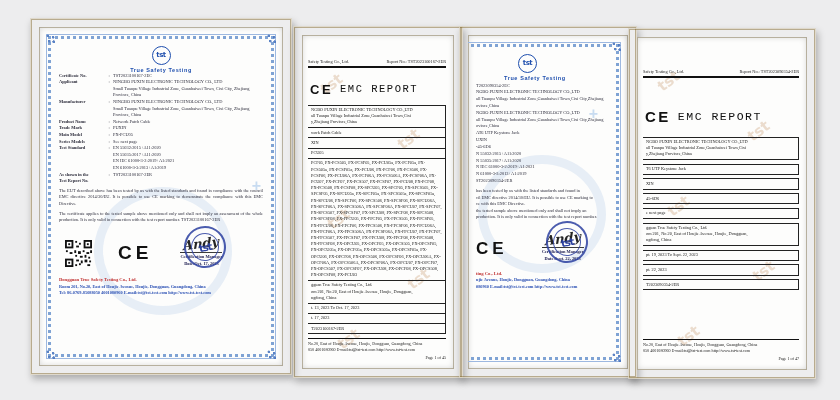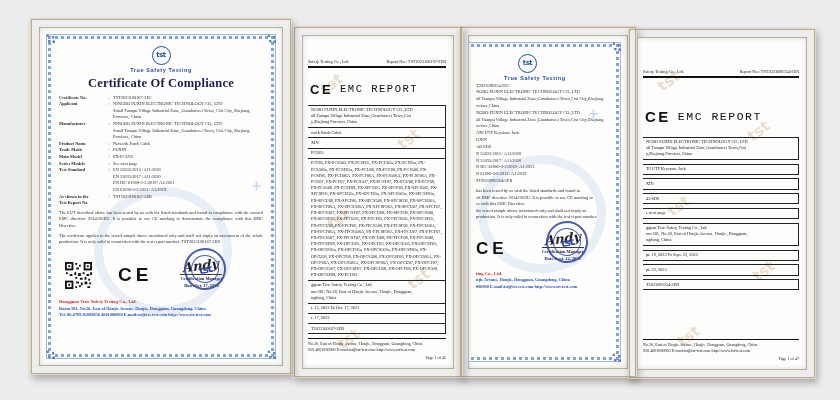--- a/index.html
+++ b/index.html
@@ -84,21 +84,20 @@
       <div class="corner c-bl"></div>
       <div class="corner c-br"></div>
       <div class="bigwm" style="left:55px;top:160px;width:120px;height:110px;"></div>
       <div class="pluswm" style="right:22px;top:150px;">+</div>
       <div class="cbody">
         <div class="c-head">
           <div class="logo-circle">
               <span>tst</span>
             </div>
           <div class="brand">True Safety Testing</div>
-          <div class="c-title">Certificate Of Compliance</div>
         </div>
         <div class="fields">
           <div class="frow">
               <span class="flabel pre">Certificate No.</span>
               <span class="fcolon">:</span>
               <span class="fval pre">TST2023100167-2EC</span>
             </div>
           <div class="frow">
               <span class="flabel pre">Applicant</span>
               <span class="fcolon">:</span>

